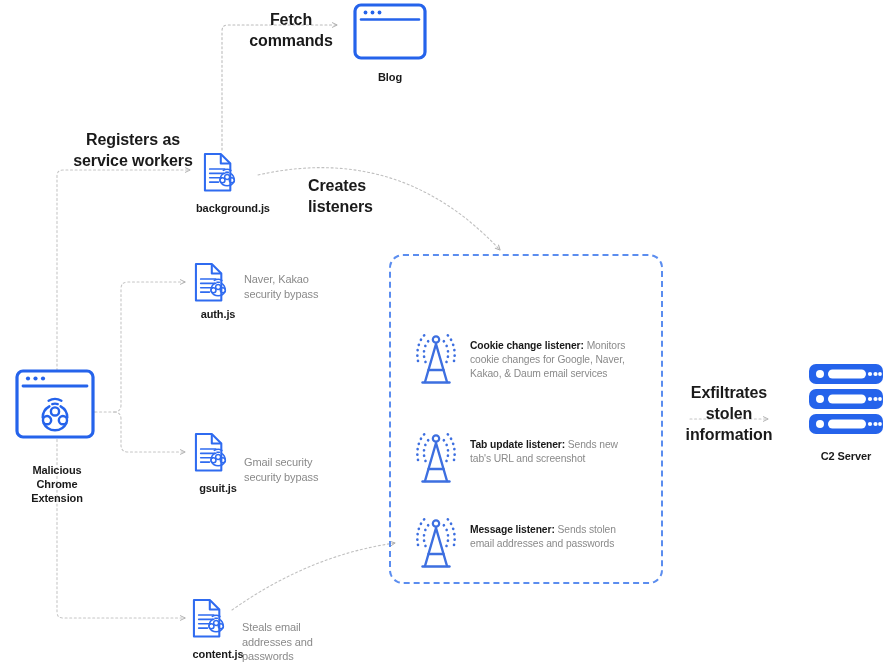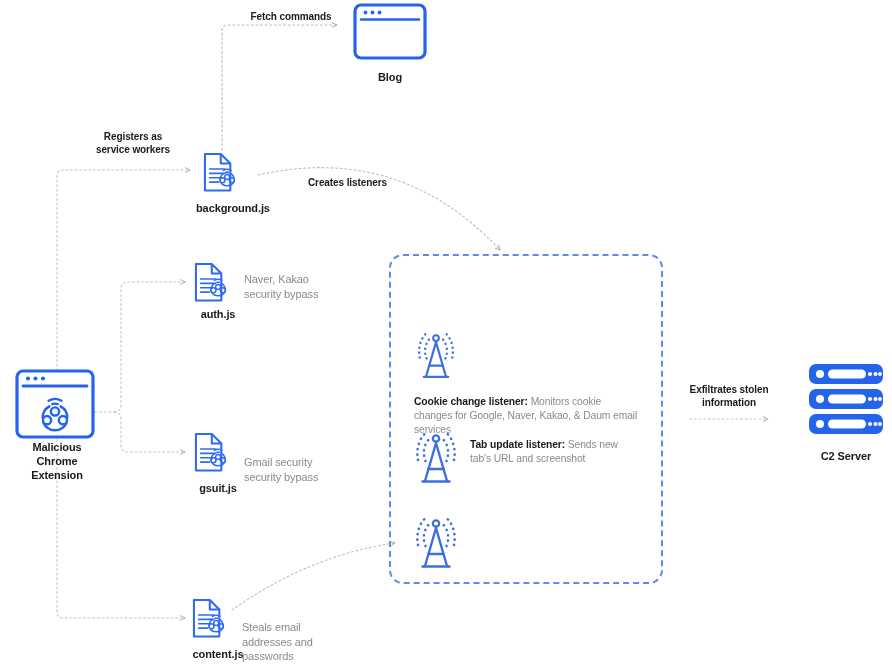--- a/index.html
+++ b/index.html
@@ -41,21 +41,21 @@
   .node-label.wrap { white-space: normal; }
   .annot {
     position: absolute;
     font-size: 11px;
     color: #8a8a8a;
     line-height: 1.32;
     letter-spacing: -0.1px;
   }
   .edge-label {
     position: absolute;
-    font-size: 10px;
+    font-size: 16px;
     font-weight: bold;
     color: #1a1a1a;
     line-height: 1.3;
     letter-spacing: -0.1px;
     text-align: center;
   }
   .listeners-box {
     position: absolute;
     left: 389px;
     top: 254px;
@@ -206,21 +206,21 @@
         <circle cx="0" cy="-1.2" r="3.2"></circle>
         <path d="M-2.1,-7.0 A6.8,6.8 0 0 1 2.1,-7.0"></path>
         <path d="M-5.0,-9.6 A10,10 0 0 1 5.0,-9.6"></path>
         <path d="M-9.6,3.6 A10,10 0 0 1 -4.4,-5.2"></path>
         <path d="M9.6,3.6 A10,10 0 0 0 4.4,-5.2"></path>
         <circle cx="-6.2" cy="5.6" r="3.2"></circle>
         <circle cx="6.2" cy="5.6" r="3.2"></circle>
         <path d="M-9.0,7.8 A10,10 0 0 0 9.0,7.8"></path>
       </g>
     </svg>
-    <div class="node-label wrap" style="margin-top:1px; width:86px;">
+    <div class="node-label wrap" style="margin-top:24px; width:86px;">
       <span>Malicious Chrome</span><br>
       <span>Extension</span>
     </div>
   </div>
 
   <div class="node" style="left:188px; top:258px; width:60px;">
     <svg class="doc-icon" width="58" height="54" viewBox="0 0 58 54">
       <path d="M10,3 L30,3 L42,15 L42,49 L10,49 Z" fill="#ffffff" stroke="#2f6bf0" stroke-width="2.6" stroke-linejoin="round"></path>
       <path d="M30,3 L30,15 L42,15" fill="none" stroke="#2f6bf0" stroke-width="2.6" stroke-linejoin="round"></path>
       <line x1="16" y1="22" x2="35" y2="22" stroke="#2f6bf0" stroke-width="2.1" stroke-linecap="round"></line>
@@ -293,21 +293,21 @@
     <div class="node-label" style="margin-top:4px;">content.js</div>
   </div>
   <div class="annot" style="left:242px; top:620px; width:100px;">
     <span>Steals email</span><br>
     <span>addresses and</span><br>
     <span>passwords</span>
   </div>
 
   <div class="listeners-box"></div>
 
-  <div class="listener-row" style="left:408px; top:325px;flex-direction:column;">
+  <div class="listener-row" style="left:408px; top:325px;">
     <svg class="listener-icon" viewBox="0 0 56 62">
       <g fill="#3d6fe0">
         <circle cx="28" cy="14.5" r="3.2" fill="none" stroke="#3d6fe0" stroke-width="2.2"></circle>
       </g>
       <path d="M17,57 L28,19 L39,57" fill="none" stroke="#3d6fe0" stroke-width="2.4" stroke-linejoin="round" stroke-linecap="round"></path>
       <line x1="20.5" y1="45" x2="35.5" y2="45" stroke="#3d6fe0" stroke-width="2.4" stroke-linecap="round"></line>
       <line x1="14.5" y1="57.5" x2="41.5" y2="57.5" stroke="#3d6fe0" stroke-width="2.4" stroke-linecap="round"></line>
       <g stroke="#3d6fe0" stroke-width="2.6" stroke-linecap="round" stroke-dasharray="0.2,5.2" fill="none">
         <path d="M17.5,37 A13,17 0 0 1 22.5,14"></path>
         <path d="M38.5,37 A13,17 0 0 0 33.5,14"></path>
@@ -346,20 +346,24 @@
       <path d="M17,57 L28,19 L39,57" fill="none" stroke="#3d6fe0" stroke-width="2.4" stroke-linejoin="round" stroke-linecap="round"></path>
       <line x1="20.5" y1="45" x2="35.5" y2="45" stroke="#3d6fe0" stroke-width="2.4" stroke-linecap="round"></line>
       <line x1="14.5" y1="57.5" x2="41.5" y2="57.5" stroke="#3d6fe0" stroke-width="2.4" stroke-linecap="round"></line>
       <g stroke="#3d6fe0" stroke-width="2.6" stroke-linecap="round" stroke-dasharray="0.2,5.2" fill="none">
         <path d="M17.5,37 A13,17 0 0 1 22.5,14"></path>
         <path d="M38.5,37 A13,17 0 0 0 33.5,14"></path>
         <path d="M10,36 A19,25 0 0 1 18,8.5"></path>
         <path d="M46,36 A19,25 0 0 0 38,8.5"></path>
       </g>
     </svg>
+    <div class="listener-text">
+      <b>Message listener:</b>
+      <span>Sends stolen email addresses and passwords</span>
+    </div>
   </div>
 
   <div class="node" style="left:806px; top:362px; width:80px;">
     <svg width="80" height="76" viewBox="0 0 80 76">
       <g>
         <rect x="3" y="2" width="74" height="20" rx="7" ry="7" fill="#2563eb"></rect>
         <circle cx="14" cy="12" r="4" fill="#ffffff"></circle>
         <rect x="22" y="7.5" width="38" height="9" rx="4.5" ry="4.5" fill="#ffffff"></rect>
         <circle cx="64" cy="12" r="2.1" fill="#ffffff"></circle>
         <circle cx="69.5" cy="12" r="2.1" fill="#ffffff"></circle>

